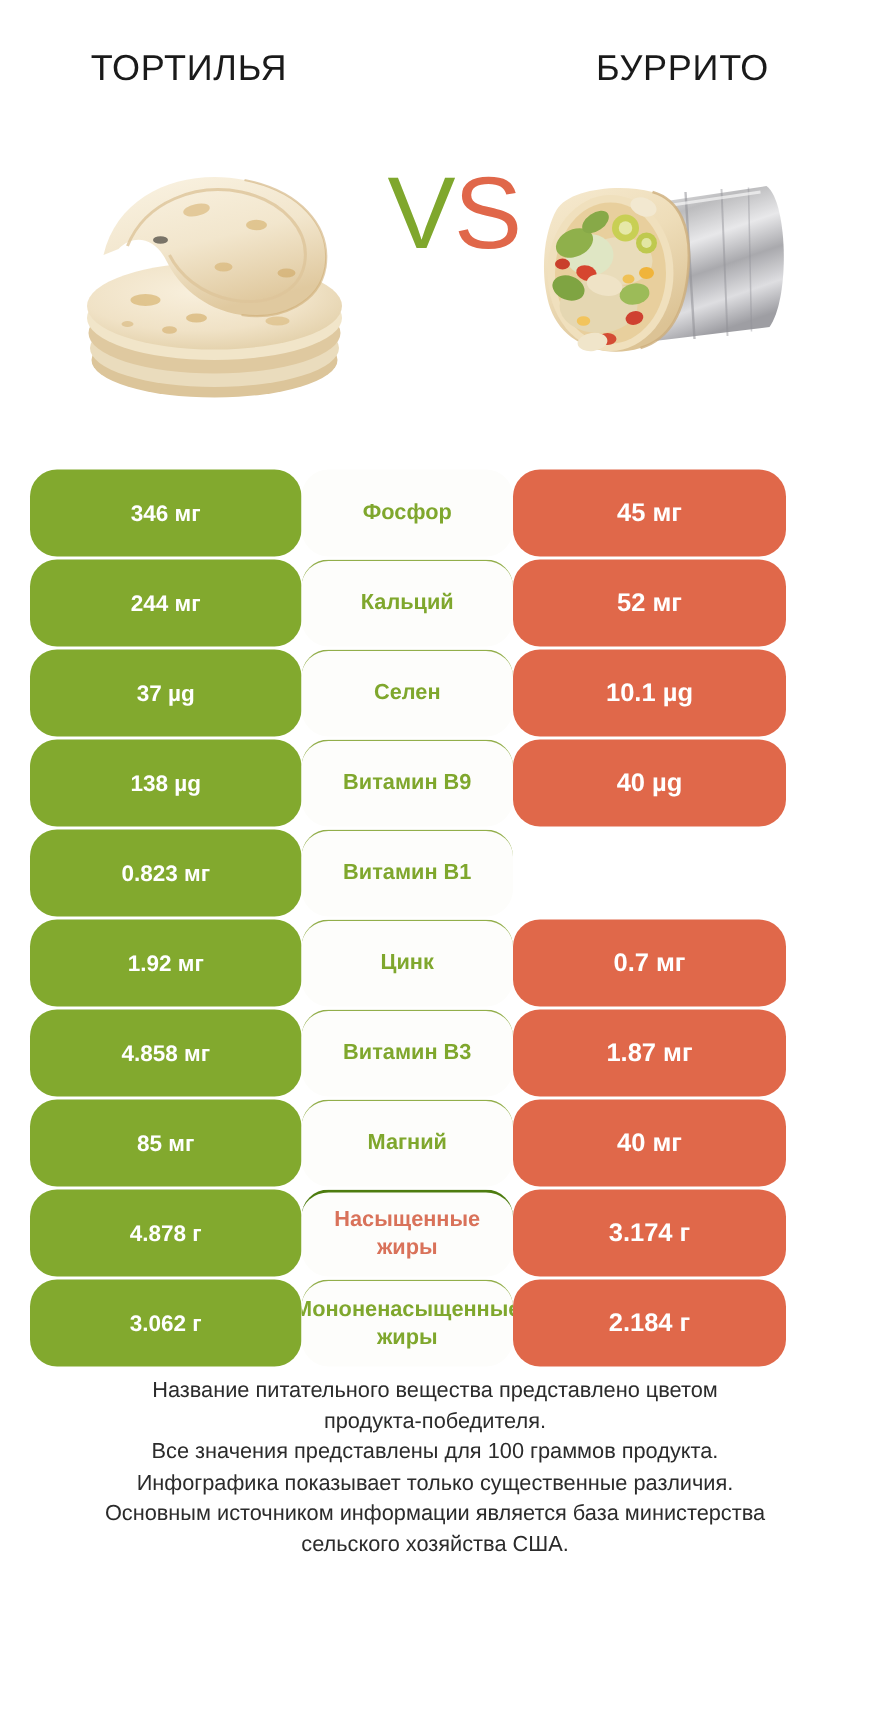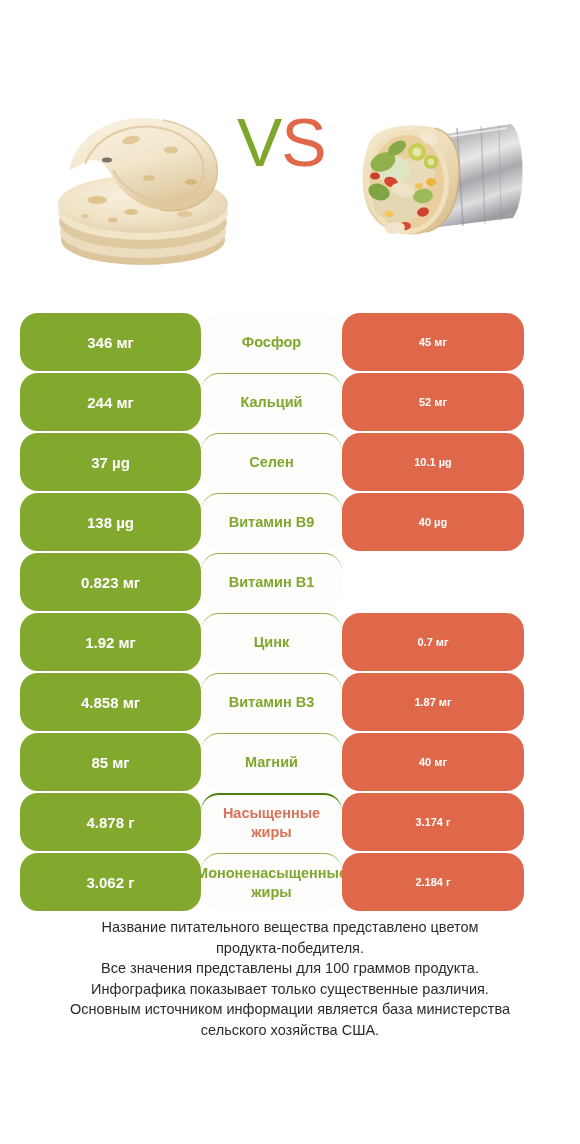--- a/index.html
+++ b/index.html
@@ -61,21 +61,21 @@
   }
   .hero-img.left  { left: 45px; }
   .hero-img.right { left: 335px; }
   .hero-img svg { display: block; width: 100%; height: 100%; }
 
   .vs {
     position: absolute;
     left: 237px;
     top: 30px;
     width: 110px;
-    text-align: left;
+    text-align: right;
     font-size: 68px;
     font-weight: 400;
     line-height: 1;
     letter-spacing: -1px;
   }
   .vs .v { color: #7FA72D; }
   .vs .s { color: #E0674A; }
 
   
   .table {
@@ -104,21 +104,21 @@
     width: 181px;
     background: #82A92E;
     color: #ffffff;
     font-size: 15px;
     font-weight: 700;
   }
   .cell.val-right {
     width: 182px;
     background: #E0684A;
     color: #ffffff;
-    font-size: 11px;
+    font-size: 17px;
     font-weight: 700;
   }
   .cell.nutrient {
     width: 141px;
     background: #fdfdfb;
     font-size: 14.5px;
     font-weight: 700;
     line-height: 1.28;
     padding: 0 6px;
     white-space: nowrap;
@@ -141,20 +141,24 @@
     padding: 0 24px;
     box-sizing: border-box;
   }
   .footer p { margin: 0; }
 </style>
 </head>
 <body>
 
 <div class="page">
 
+  <div class="headers">
+    <div class="product-title left">ТОРТИЛЬЯ</div>
+    <div class="product-title right">БУРРИТО</div>
+  </div>
 
   <div class="hero">
 
     <div class="hero-img left">
       <svg viewBox="0 0 200 200" xmlns="http://www.w3.org/2000/svg">
         <defs>
           <radialGradient id="tortG" cx="42%" cy="34%" r="72%">
             <stop offset="0%" stop-color="#f8efdc"></stop>
             <stop offset="62%" stop-color="#f0e2c6"></stop>
             <stop offset="100%" stop-color="#e2cfa8"></stop>

